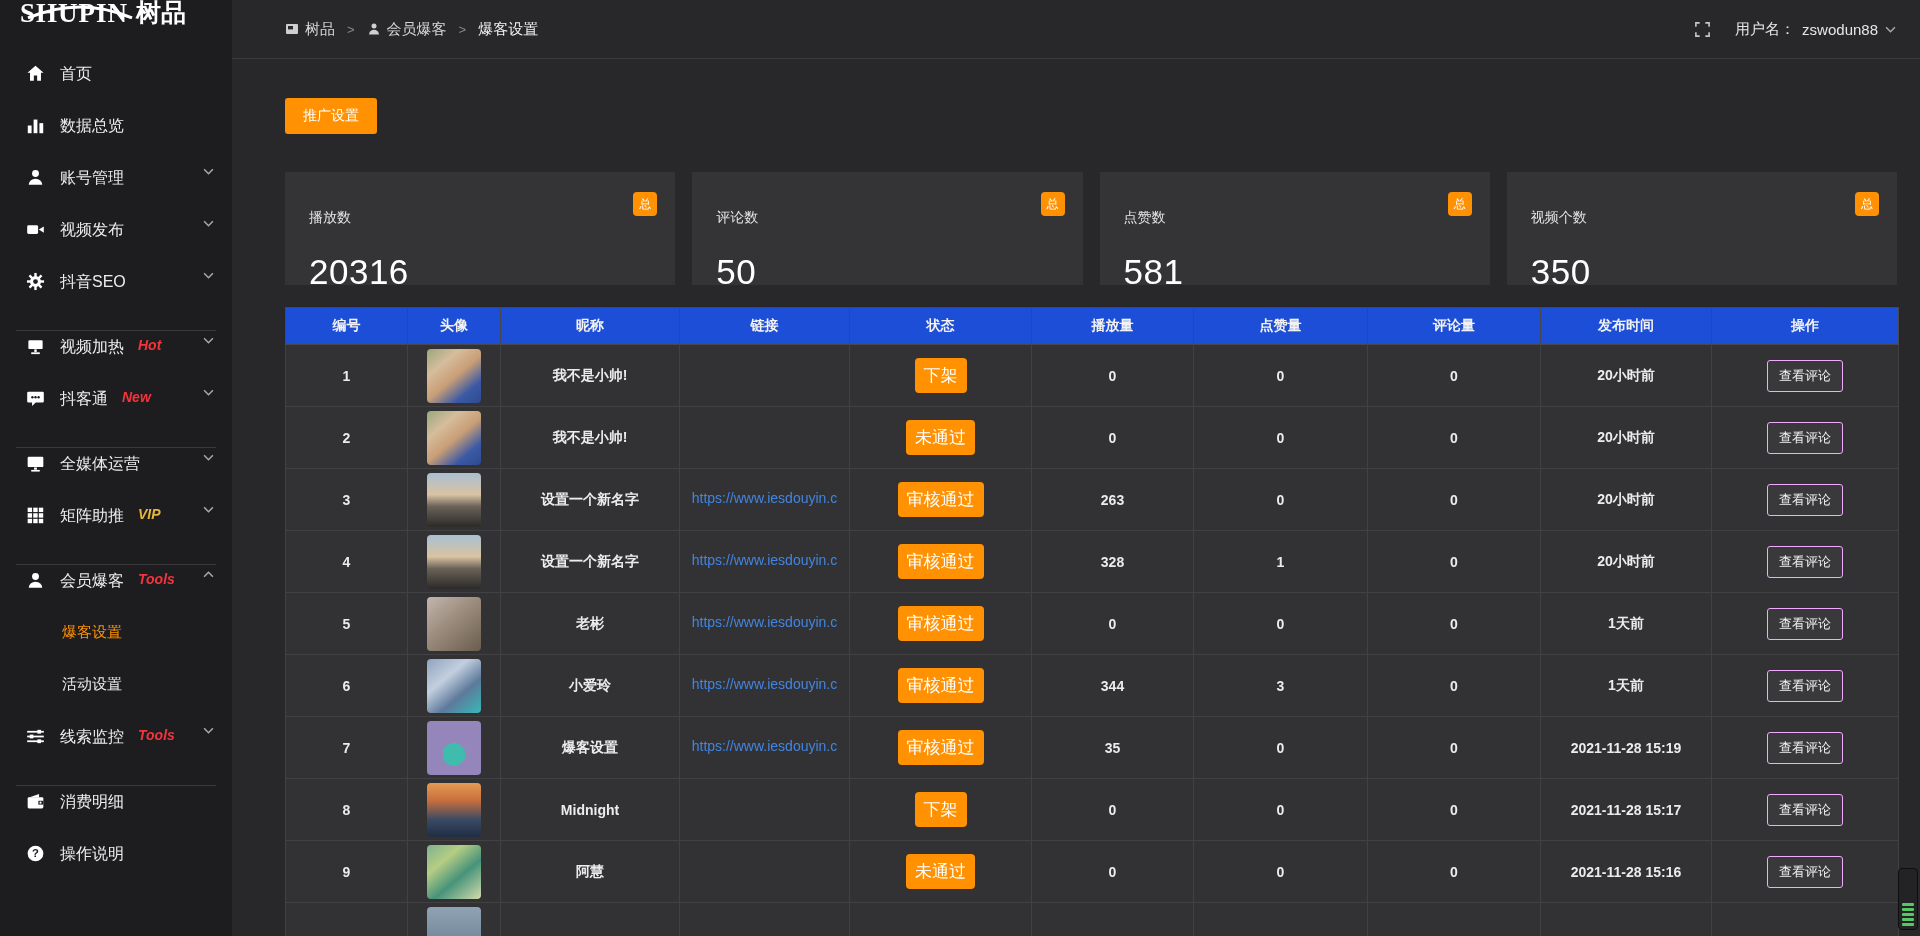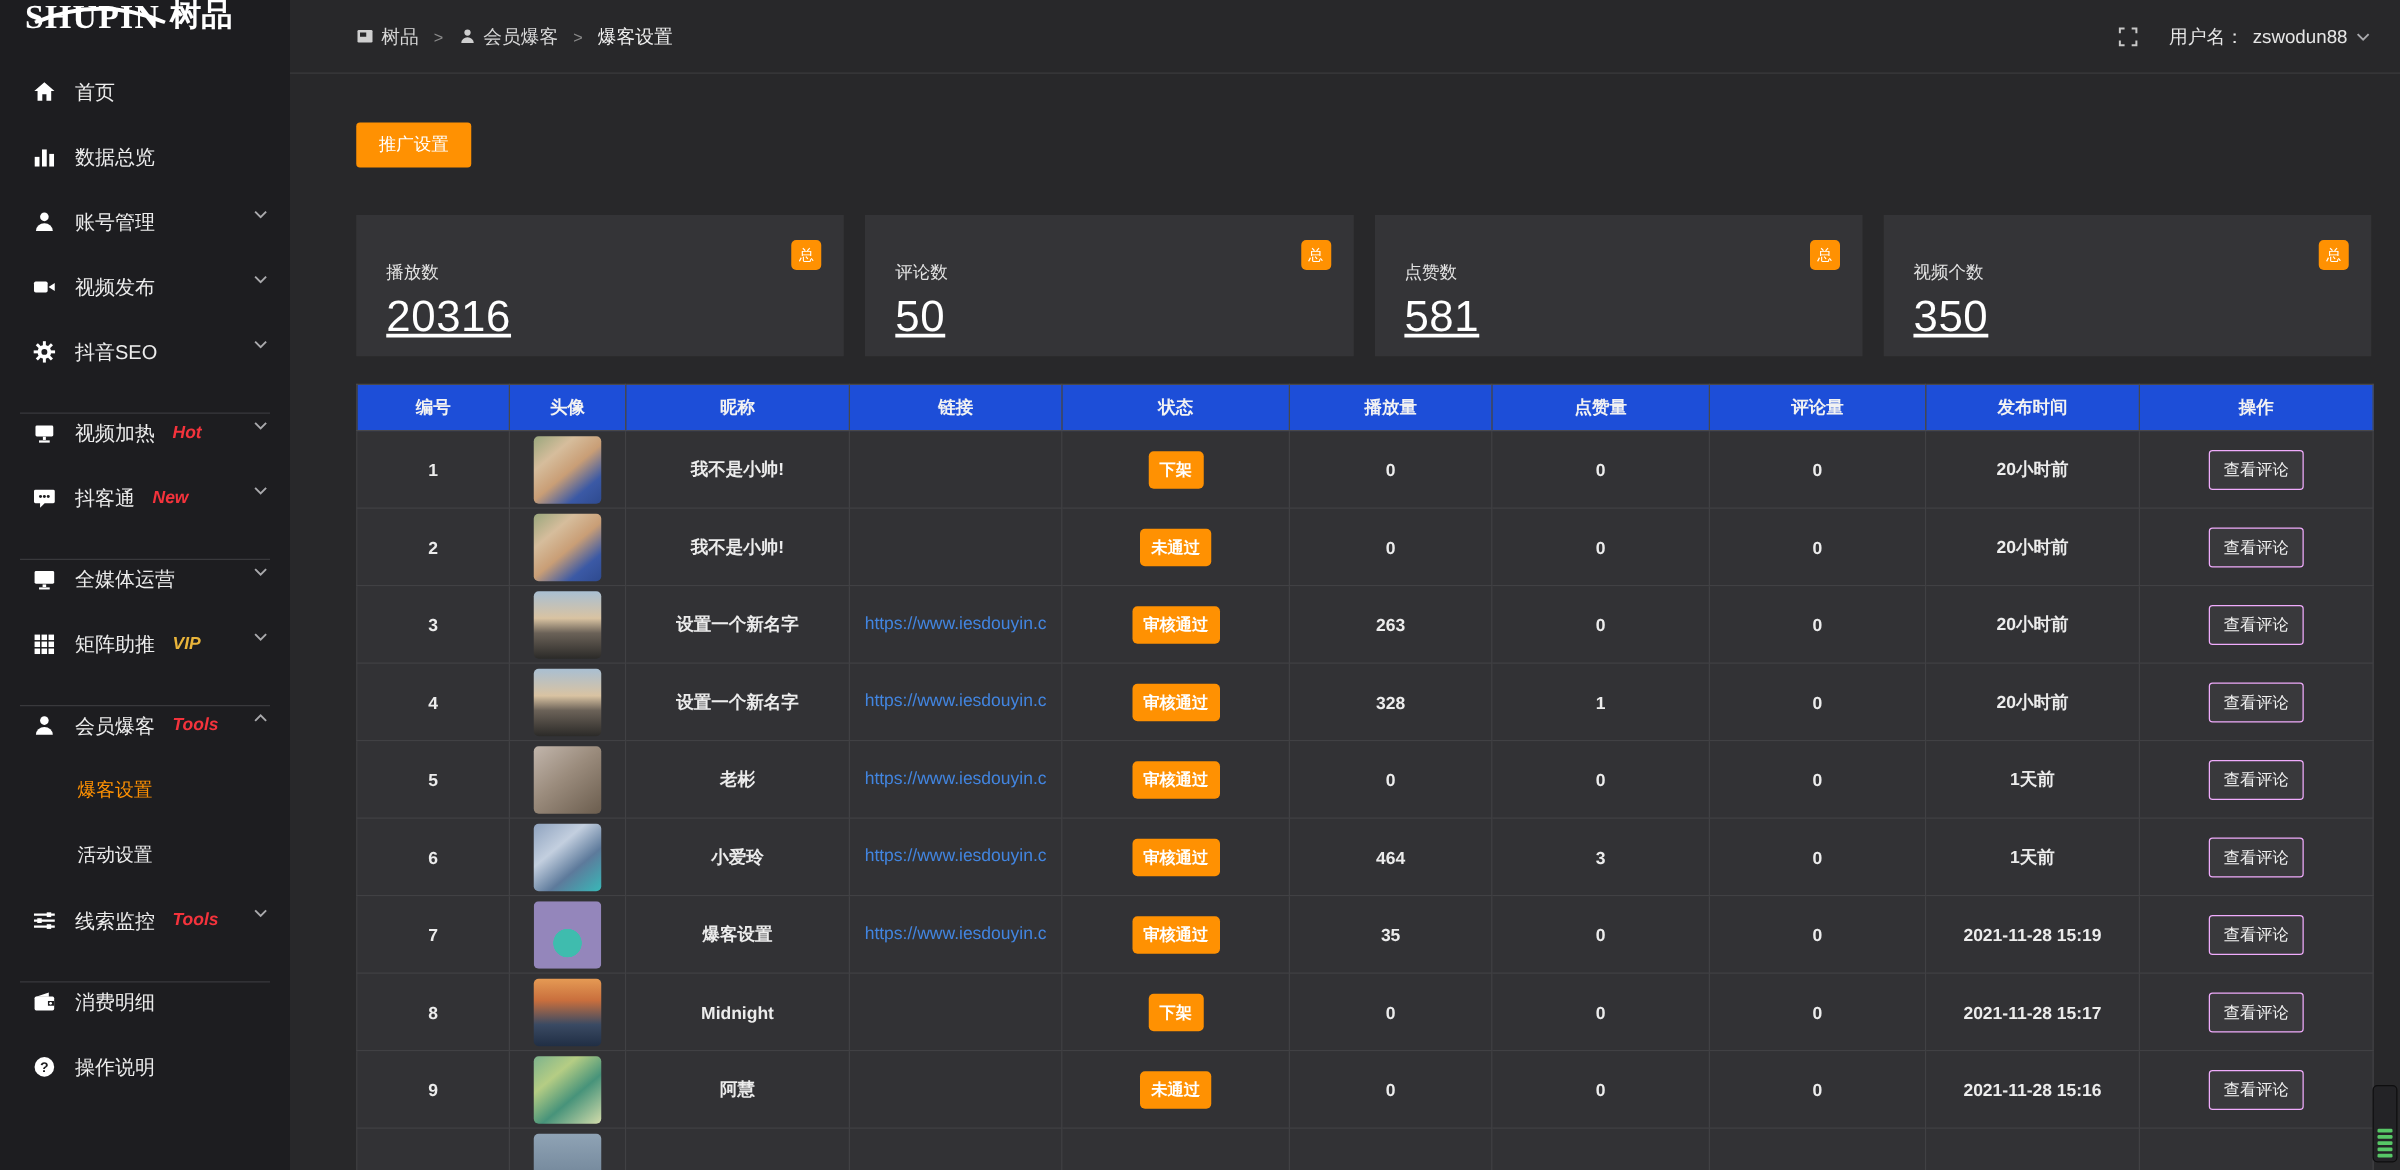--- a/index.html
+++ b/index.html
@@ -44,28 +44,28 @@
   .fs{width:17px;height:17px;color:#c8c8c8;cursor:pointer;}
   .fs svg{width:17px;height:17px;display:block;}
   .user{display:flex;align-items:center;gap:7px;font-size:15px;color:#e6e6e6;cursor:pointer;}
   .user .chev{margin-left:0;}
   
   .content{padding:39px 23px 0 53px;}
   .promo-btn{background:var(--accent);color:#fff;font-size:14px;padding:9px 18px;border:none;border-radius:3px;cursor:pointer;font-family:inherit;}
   .stats{display:flex;gap:17px;margin-top:38px;}
   .stat-card{flex:1;background:#343437;height:113px;position:relative;padding:21px 0 0 24px;}
   .stat-label{font-size:14px;color:#e3e3e3;margin-top:16px;}
-  .stat-value{font-size:35px;color:#fff;margin-top:7px;font-weight:400;letter-spacing:.5px;text-decoration:underline;}
+  .stat-value{font-size:35px;color:#fff;margin-top:25px;font-weight:400;letter-spacing:.5px;}
   .stat-badge{position:absolute;top:20px;right:18px;background:var(--accent);color:#fff;font-size:12px;width:24px;height:24px;border-radius:4px;display:flex;align-items:center;justify-content:center;}
   
   table.tbl{width:100%;border-collapse:collapse;table-layout:fixed;margin-top:22px;}
   .tbl th{background:#1d4ed8;border:1px solid #48484b;height:37px;font-size:14px;color:#f2f2f2;font-weight:700;}
   .tbl td{background:#323235;border:1px solid #414144;height:62px;text-align:center;font-size:14px;color:#ececec;font-weight:700;padding:0 4px;}
   .tbl td.link-cell a{color:var(--link);font-weight:400;text-decoration:none;white-space:nowrap;display:inline-block;max-width:100%;overflow:hidden;}
-  .status-btn{display:inline-block;background:var(--accent);color:#fff;font-size:13px;font-weight:700;padding:6px 9px;border-radius:4px;}
+  .status-btn{display:inline-block;background:var(--accent);color:#fff;font-size:17px;font-weight:400;padding:6px 9px;border-radius:4px;}
   .action-btn{display:inline-block;background:#39393c;border:1px solid #f0abfc;color:#f0f0f0;font-size:13px;font-weight:400;padding:6px 11px;border-radius:3px;cursor:pointer;font-family:inherit;}
   .avatar{width:54px;height:54px;border-radius:4px;margin:0 auto;}
   .av-boy{background:linear-gradient(140deg,#9aa77d 0%,#d6bd9c 28%,#c99e76 52%,#3b59a5 78%,#2e4a8f 100%);}
   .av-sky{background:linear-gradient(180deg,#a9bfd2 0%,#d9c3a2 40%,#6b6258 62%,#2b2a28 100%);}
   .av-man{background:linear-gradient(140deg,#c2b6ac 0%,#9b8c7d 45%,#6b5d4e 100%);}
   .av-girl{background:linear-gradient(140deg,#8fa3bf 0%,#c3cfdf 35%,#5d7a9b 65%,#39b8b8 100%);}
   .av-cartoon{background:radial-gradient(circle at 50% 62%,#3fbcae 0 26%,rgba(0,0,0,0) 27%),#9486bb;}
   .av-sunset{background:linear-gradient(180deg,#e59a54 0%,#c96f3d 32%,#3a4a63 68%,#202e44 100%);}
   .av-paint{background:linear-gradient(140deg,#7db38d 0%,#b5cd84 30%,#47937a 60%,#d3dcab 100%);}
   .av-partial{background:linear-gradient(180deg,#8fa3b5 0%,#64788c 100%);}
@@ -469,21 +469,21 @@
             <td><button class="action-btn">查看评论</button></td>
           </tr>
           <tr>
             <td>6</td>
             <td>
               <div class="avatar av-girl"></div>
             </td>
             <td>小爱玲</td>
             <td class="link-cell"><a href="#">https://www.iesdouyin.c</a></td>
             <td><span class="status-btn">审核通过</span></td>
-            <td>464</td>
+            <td>344</td>
             <td>3</td>
             <td>0</td>
             <td>1天前</td>
             <td><button class="action-btn">查看评论</button></td>
           </tr>
           <tr>
             <td>7</td>
             <td>
               <div class="avatar av-cartoon"></div>
             </td>

